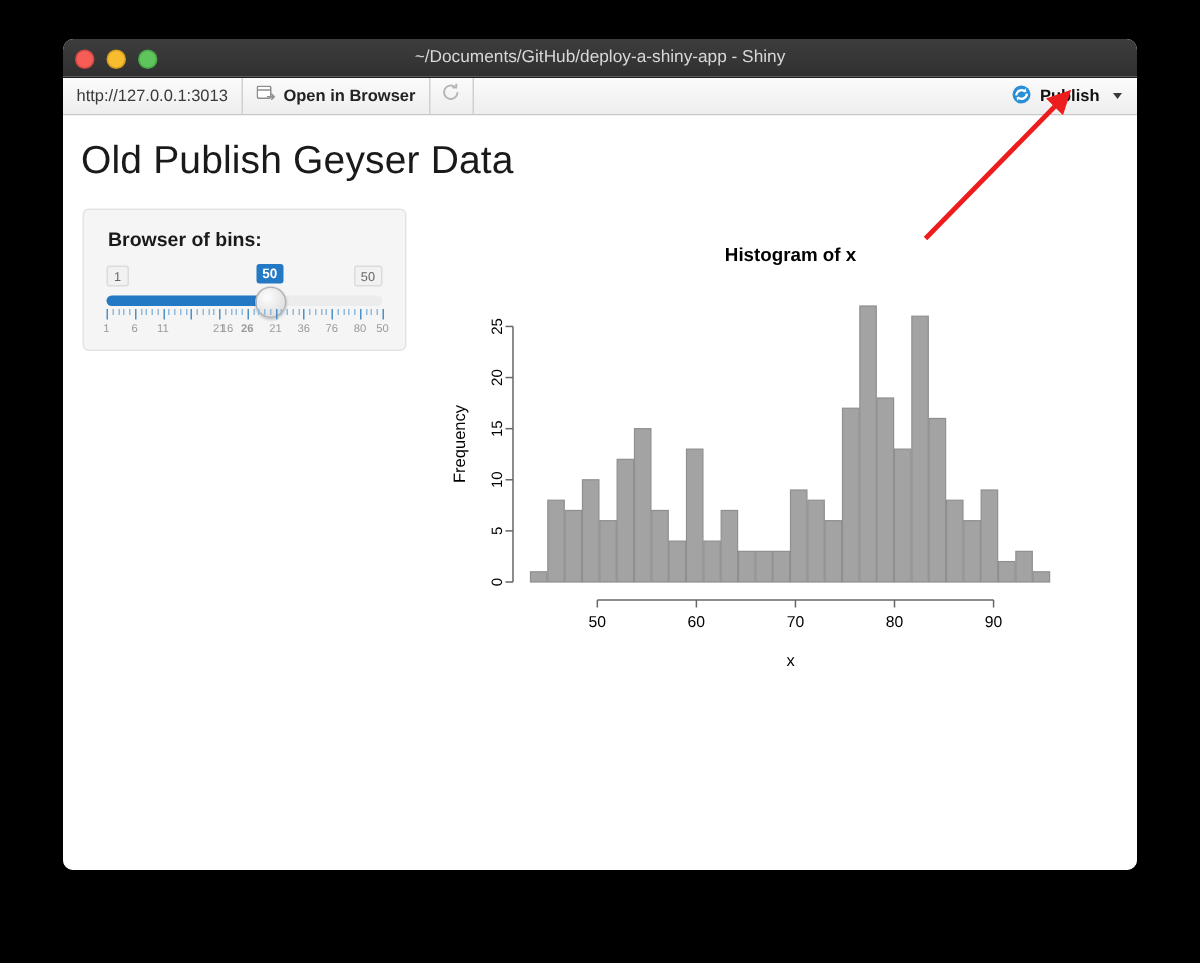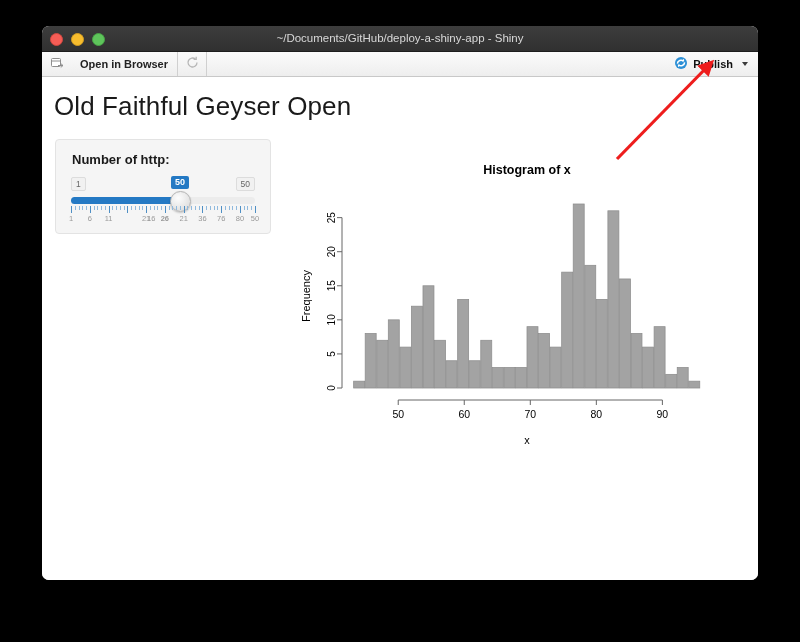--- a/index.html
+++ b/index.html
@@ -37,21 +37,21 @@
     position:relative;height:24px;
     background:linear-gradient(#fbfbfb,#eeeeee);
     border-bottom:1px solid #c8c8c8;
     display:flex;align-items:center;
   }
   .tb-url{
     padding:0 9px;font-size:11px;color:#3a3a3a;line-height:24px;
     border-right:1px solid #d0d0d0;height:24px;
   }
   .tb-btn{
-    display:flex;align-items:center;gap:16px;height:24px;padding:0 9px;
+    display:flex;align-items:center;gap:5px;height:24px;padding:0 9px;
     border-right:1px solid #d0d0d0;font-size:11px;color:#222;font-weight:bold;
   }
   .tb-refresh{
     display:flex;align-items:center;justify-content:center;
     width:28px;height:24px;border-right:1px solid #d0d0d0;
   }
   .tb-spacer{flex:1;}
   .tb-publish{
     display:flex;align-items:center;gap:5px;height:24px;padding:0 6px 0 4px;
     font-size:11px;color:#111;font-weight:bold;margin-right:4px;
@@ -127,20 +127,21 @@
     <div class="titlebar">
       <div class="lights">
         <span class="light red"></span>
         <span class="light yellow"></span>
         <span class="light green"></span>
       </div>
       <div class="win-title">~/Documents/GitHub/deploy-a-shiny-app - Shiny</div>
     </div>
 
     <div class="toolbar">
+      <div class="tb-url">http://127.0.0.1:3013</div>
 
       <div class="tb-btn">
         <span>
           <svg width="13" height="11" viewBox="0 0 13 11">
             <rect x="0.5" y="0.5" width="9" height="8" rx="1" fill="#fff" stroke="#8e8e8e"></rect>
             <line x1="0.5" y1="3" x2="9.5" y2="3" stroke="#8e8e8e"></line>
             <path d="M7 7.5 L12 7.5 M12 7.5 L9.8 5.6 M12 7.5 L9.8 9.4" stroke="#8e8e8e" fill="none"></path>
           </svg>
         </span>
         <span>Open in Browser</span>
@@ -167,24 +168,24 @@
             <path d="M4.1 11.2 L3.8 8.6 L6.3 8.9 Z" fill="#fff"></path>
           </svg>
         </span>
         <span>Publish</span>
         <span class="caret-dn"></span>
       </div>
     </div>
 
     <div class="app">
 
-      <div class="app-title">Old Faithful Geyser Open</div>
+      <div class="app-title">Old Publish Geyser Data</div>
 
       <div class="well">
-        <div class="well-label">Number of http:</div>
+        <div class="well-label">Browser of bins:</div>
 
         <div class="sl">
           <span class="sl-edge lo">1</span>
           <span class="sl-edge hi">50</span>
           <span class="sl-bubble" id="slBubble" style="left: 108.898px;">50</span>
 
           <div class="sl-track">
             <div class="sl-fill" id="slFill" style="width: 108.898px;"></div>
           </div>
           <div class="sl-handle" id="slHandle" style="left: 99.398px;"></div>

